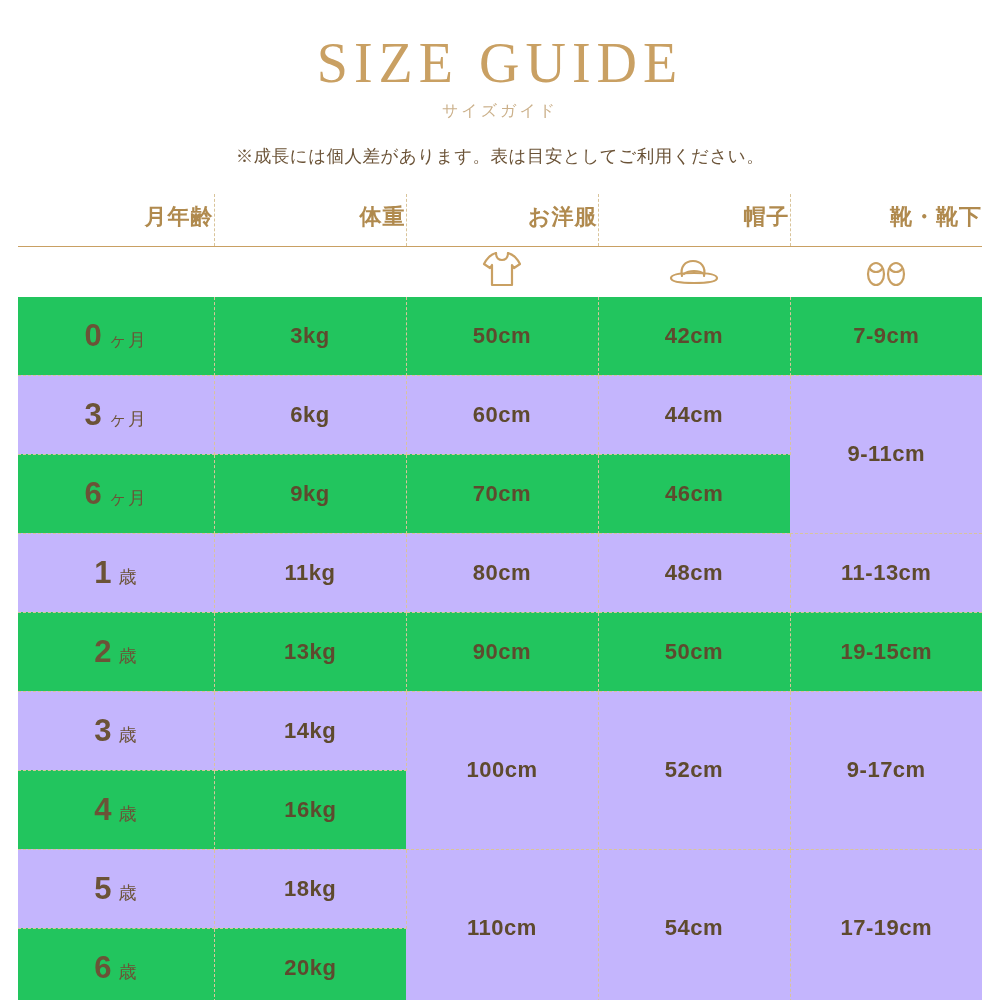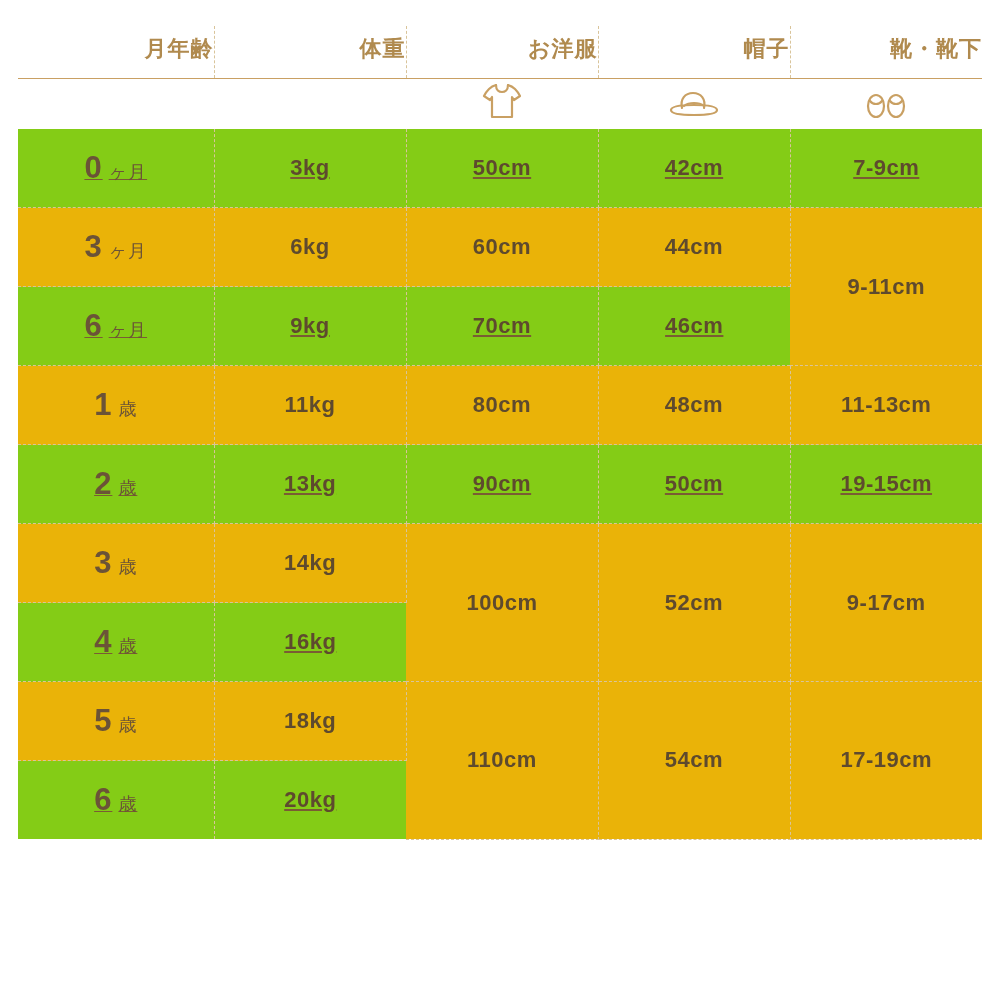--- a/index.html
+++ b/index.html
@@ -113,31 +113,36 @@
   }
   .val {
     font-size: 22px;
     font-weight: bold;
     color: #5e4a2e;
     letter-spacing: 0.5px;
   }
   .val-kg { font-size: 22px; font-weight: bold; }
 
   
-  .bg-cream { background: #eab308; }
-  .bg-ivory { background: #84cc16; text-decoration: underline; }
+  .bg-cream { background: #c4b5fd; }
+  .bg-ivory { background: #22c55e; }
 
   
   .merged { vertical-align: middle; }
 </style>
 </head>
 <body>
 
 <div class="page">
 
+  <div class="header">
+    <div class="title">SIZE GUIDE</div>
+    <div class="subtitle">サイズガイド</div>
+    <div class="note">※成長には個人差があります。表は目安としてご利用ください。</div>
+  </div>
 
   <div class="table-wrap">
     <table class="size-table">
       <colgroup>
         <col class="c-age">
           <col class="c-wt">
           <col class="c-cloth">
           <col class="c-hat">
           <col class="c-shoes">
       </colgroup>

